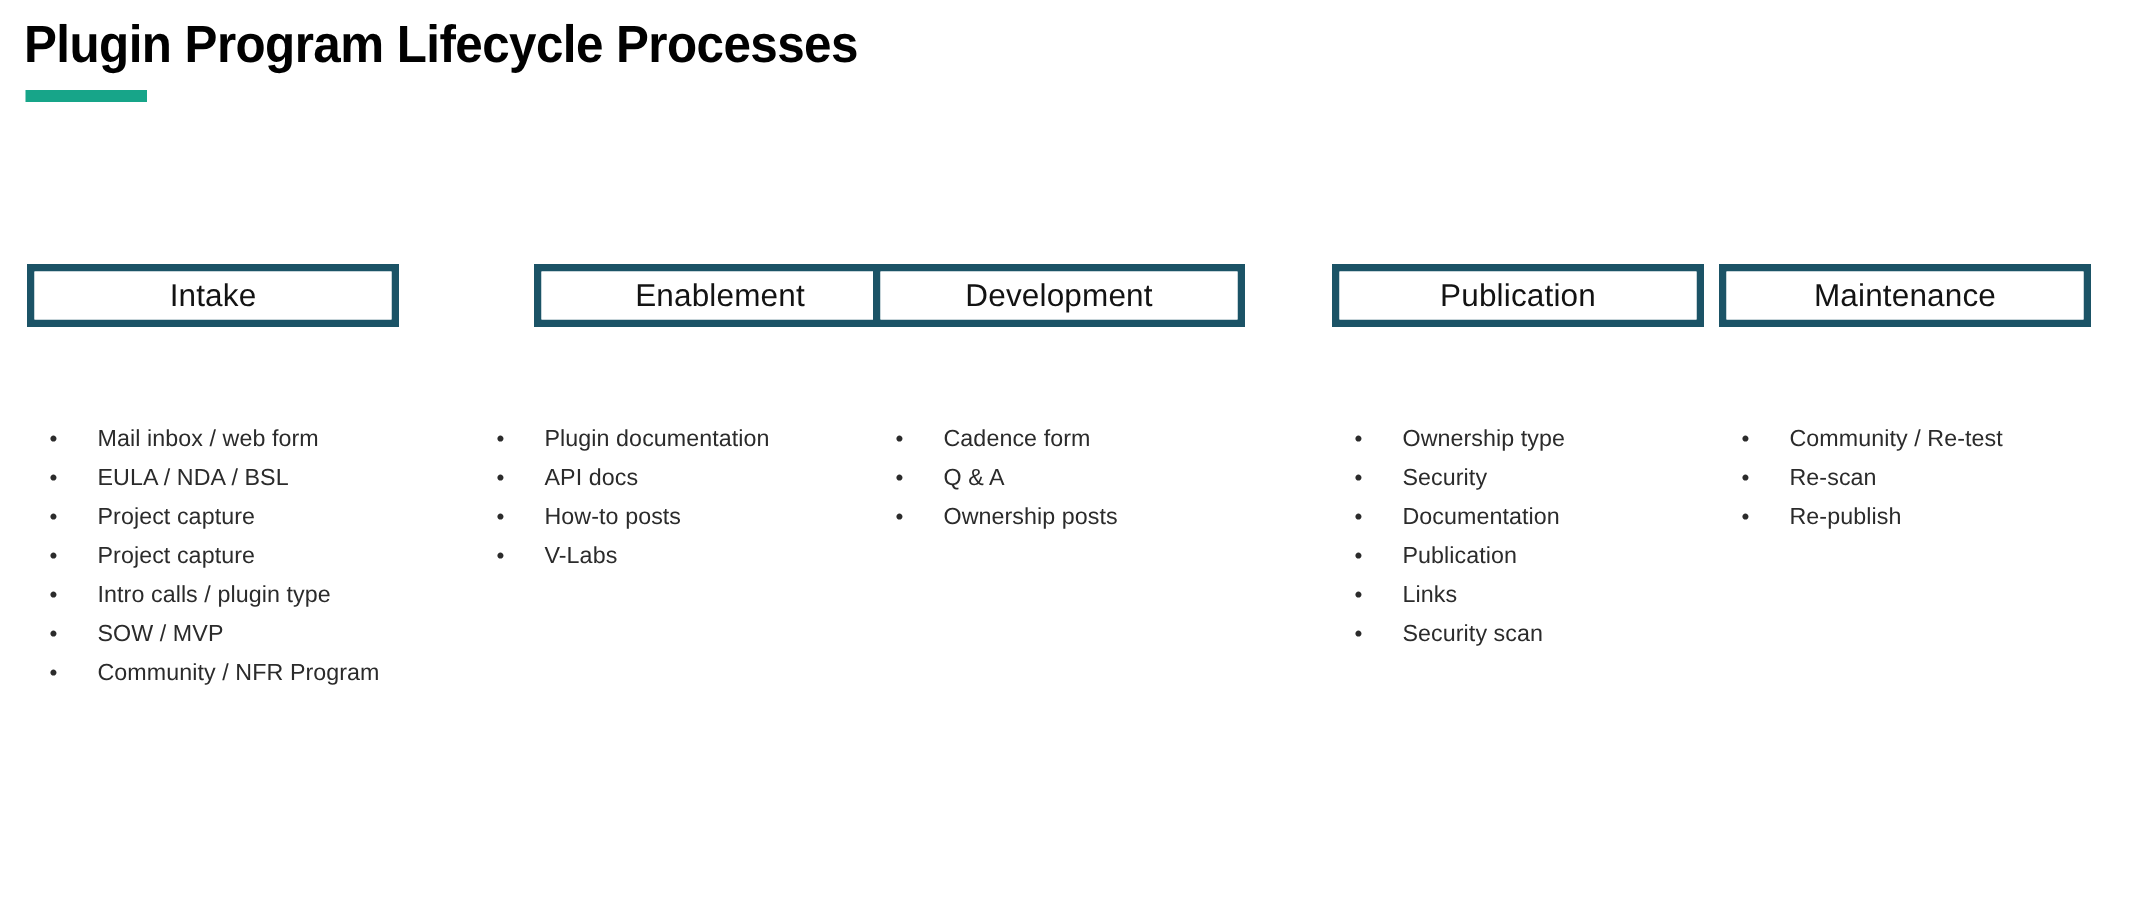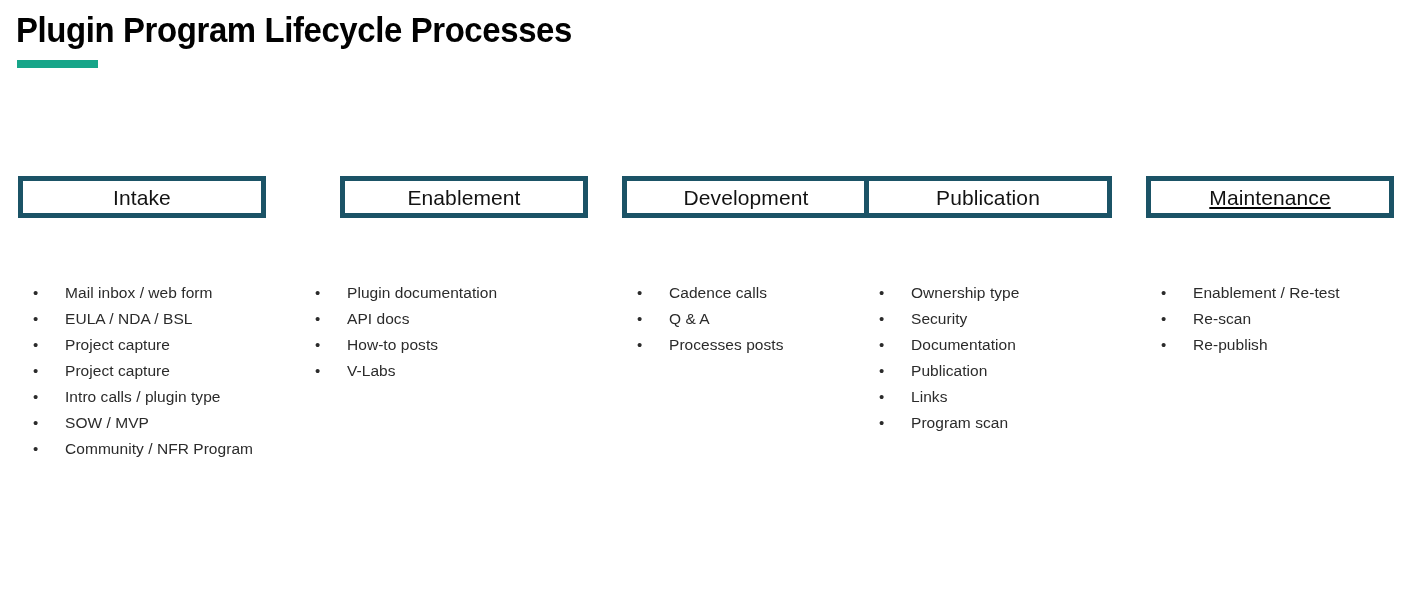--- a/index.html
+++ b/index.html
@@ -127,65 +127,65 @@
       <ul class="phase-list">
         <li class="phase-list-item" style="color: rgb(43, 43, 43);"><span class="bullet-dot" style="color: rgb(43, 43, 43);">•</span><span>Mail inbox / web form</span></li>
         <li class="phase-list-item" style="color: rgb(43, 43, 43);"><span class="bullet-dot" style="color: rgb(43, 43, 43);">•</span><span>EULA / NDA / BSL</span></li>
         <li class="phase-list-item" style="color: rgb(43, 43, 43);"><span class="bullet-dot" style="color: rgb(43, 43, 43);">•</span><span>Project capture</span></li>
         <li class="phase-list-item" style="color: rgb(43, 43, 43);"><span class="bullet-dot" style="color: rgb(43, 43, 43);">•</span><span>Project capture</span></li>
         <li class="phase-list-item" style="color: rgb(43, 43, 43);"><span class="bullet-dot" style="color: rgb(43, 43, 43);">•</span><span>Intro calls / plugin type</span></li>
         <li class="phase-list-item" style="color: rgb(43, 43, 43);"><span class="bullet-dot" style="color: rgb(43, 43, 43);">•</span><span>SOW / MVP</span></li>
         <li class="phase-list-item" style="color: rgb(43, 43, 43);"><span class="bullet-dot" style="color: rgb(43, 43, 43);">•</span><span>Community / NFR Program</span></li>
       </ul>
     </div>
-    <div class="phase-column" style="left: 300px; padding-left: 40px;">
+    <div class="phase-column" style="left: 316px; padding-left: 40px;">
       <div class="phase-header-box" style="border-color: rgb(27, 83, 102);">
         <div class="phase-header-inner">
           <span class="phase-header-label">Enablement</span>
         </div>
       </div>
       <ul class="phase-list">
         <li class="phase-list-item" style="color: rgb(43, 43, 43);"><span class="bullet-dot" style="color: rgb(43, 43, 43);">•</span><span>Plugin documentation</span></li>
         <li class="phase-list-item" style="color: rgb(43, 43, 43);"><span class="bullet-dot" style="color: rgb(43, 43, 43);">•</span><span>API docs</span></li>
         <li class="phase-list-item" style="color: rgb(43, 43, 43);"><span class="bullet-dot" style="color: rgb(43, 43, 43);">•</span><span>How-to posts</span></li>
         <li class="phase-list-item" style="color: rgb(43, 43, 43);"><span class="bullet-dot" style="color: rgb(43, 43, 43);">•</span><span>V-Labs</span></li>
       </ul>
     </div>
-    <div class="phase-column" style="left: 582px; margin-left: 40px;">
+    <div class="phase-column" style="left: 582px;">
       <div class="phase-header-box" style="border-color: rgb(27, 83, 102);">
         <div class="phase-header-inner">
           <span class="phase-header-label">Development</span>
         </div>
       </div>
       <ul class="phase-list">
-        <li class="phase-list-item" style="color: rgb(43, 43, 43);"><span class="bullet-dot" style="color: rgb(43, 43, 43);">•</span><span>Cadence calls</span></li>
+        <li class="phase-list-item" style="color: rgb(43, 43, 43);"><span class="bullet-dot" style="color: rgb(43, 43, 43);">•</span><span>Cadence form</span></li>
         <li class="phase-list-item" style="color: rgb(43, 43, 43);"><span class="bullet-dot" style="color: rgb(43, 43, 43);">•</span><span>Q &amp; A</span></li>
-        <li class="phase-list-item" style="color: rgb(43, 43, 43);"><span class="bullet-dot" style="color: rgb(43, 43, 43);">•</span><span>Processes posts</span></li>
+        <li class="phase-list-item" style="color: rgb(43, 43, 43);"><span class="bullet-dot" style="color: rgb(43, 43, 43);">•</span><span>Ownership posts</span></li>
       </ul>
     </div>
-    <div class="phase-column" style="left: 864px;">
+    <div class="phase-column" style="left: 888px;">
       <div class="phase-header-box" style="border-color: rgb(27, 83, 102);">
         <div class="phase-header-inner">
           <span class="phase-header-label">Publication</span>
         </div>
       </div>
       <ul class="phase-list">
         <li class="phase-list-item" style="color: rgb(43, 43, 43);"><span class="bullet-dot" style="color: rgb(43, 43, 43);">•</span><span>Ownership type</span></li>
         <li class="phase-list-item" style="color: rgb(43, 43, 43);"><span class="bullet-dot" style="color: rgb(43, 43, 43);">•</span><span>Security</span></li>
         <li class="phase-list-item" style="color: rgb(43, 43, 43);"><span class="bullet-dot" style="color: rgb(43, 43, 43);">•</span><span>Documentation</span></li>
         <li class="phase-list-item" style="color: rgb(43, 43, 43);"><span class="bullet-dot" style="color: rgb(43, 43, 43);">•</span><span>Publication</span></li>
         <li class="phase-list-item" style="color: rgb(43, 43, 43);"><span class="bullet-dot" style="color: rgb(43, 43, 43);">•</span><span>Links</span></li>
-        <li class="phase-list-item" style="color: rgb(43, 43, 43);"><span class="bullet-dot" style="color: rgb(43, 43, 43);">•</span><span>Program scan</span></li>
+        <li class="phase-list-item" style="color: rgb(43, 43, 43);"><span class="bullet-dot" style="color: rgb(43, 43, 43);">•</span><span>Security scan</span></li>
       </ul>
     </div>
     <div class="phase-column" style="left: 1146px;">
-      <div class="phase-header-box" style="border-color: rgb(27, 83, 102); text-decoration: underline;">
+      <div class="phase-header-box" style="border-color: rgb(27, 83, 102);">
         <div class="phase-header-inner">
           <span class="phase-header-label">Maintenance</span>
         </div>
       </div>
       <ul class="phase-list">
-        <li class="phase-list-item" style="color: rgb(43, 43, 43);"><span class="bullet-dot" style="color: rgb(43, 43, 43);">•</span><span>Enablement / Re-test</span></li>
+        <li class="phase-list-item" style="color: rgb(43, 43, 43);"><span class="bullet-dot" style="color: rgb(43, 43, 43);">•</span><span>Community / Re-test</span></li>
         <li class="phase-list-item" style="color: rgb(43, 43, 43);"><span class="bullet-dot" style="color: rgb(43, 43, 43);">•</span><span>Re-scan</span></li>
         <li class="phase-list-item" style="color: rgb(43, 43, 43);"><span class="bullet-dot" style="color: rgb(43, 43, 43);">•</span><span>Re-publish</span></li>
       </ul>
     </div>
   </div>
 
 </body></html>

